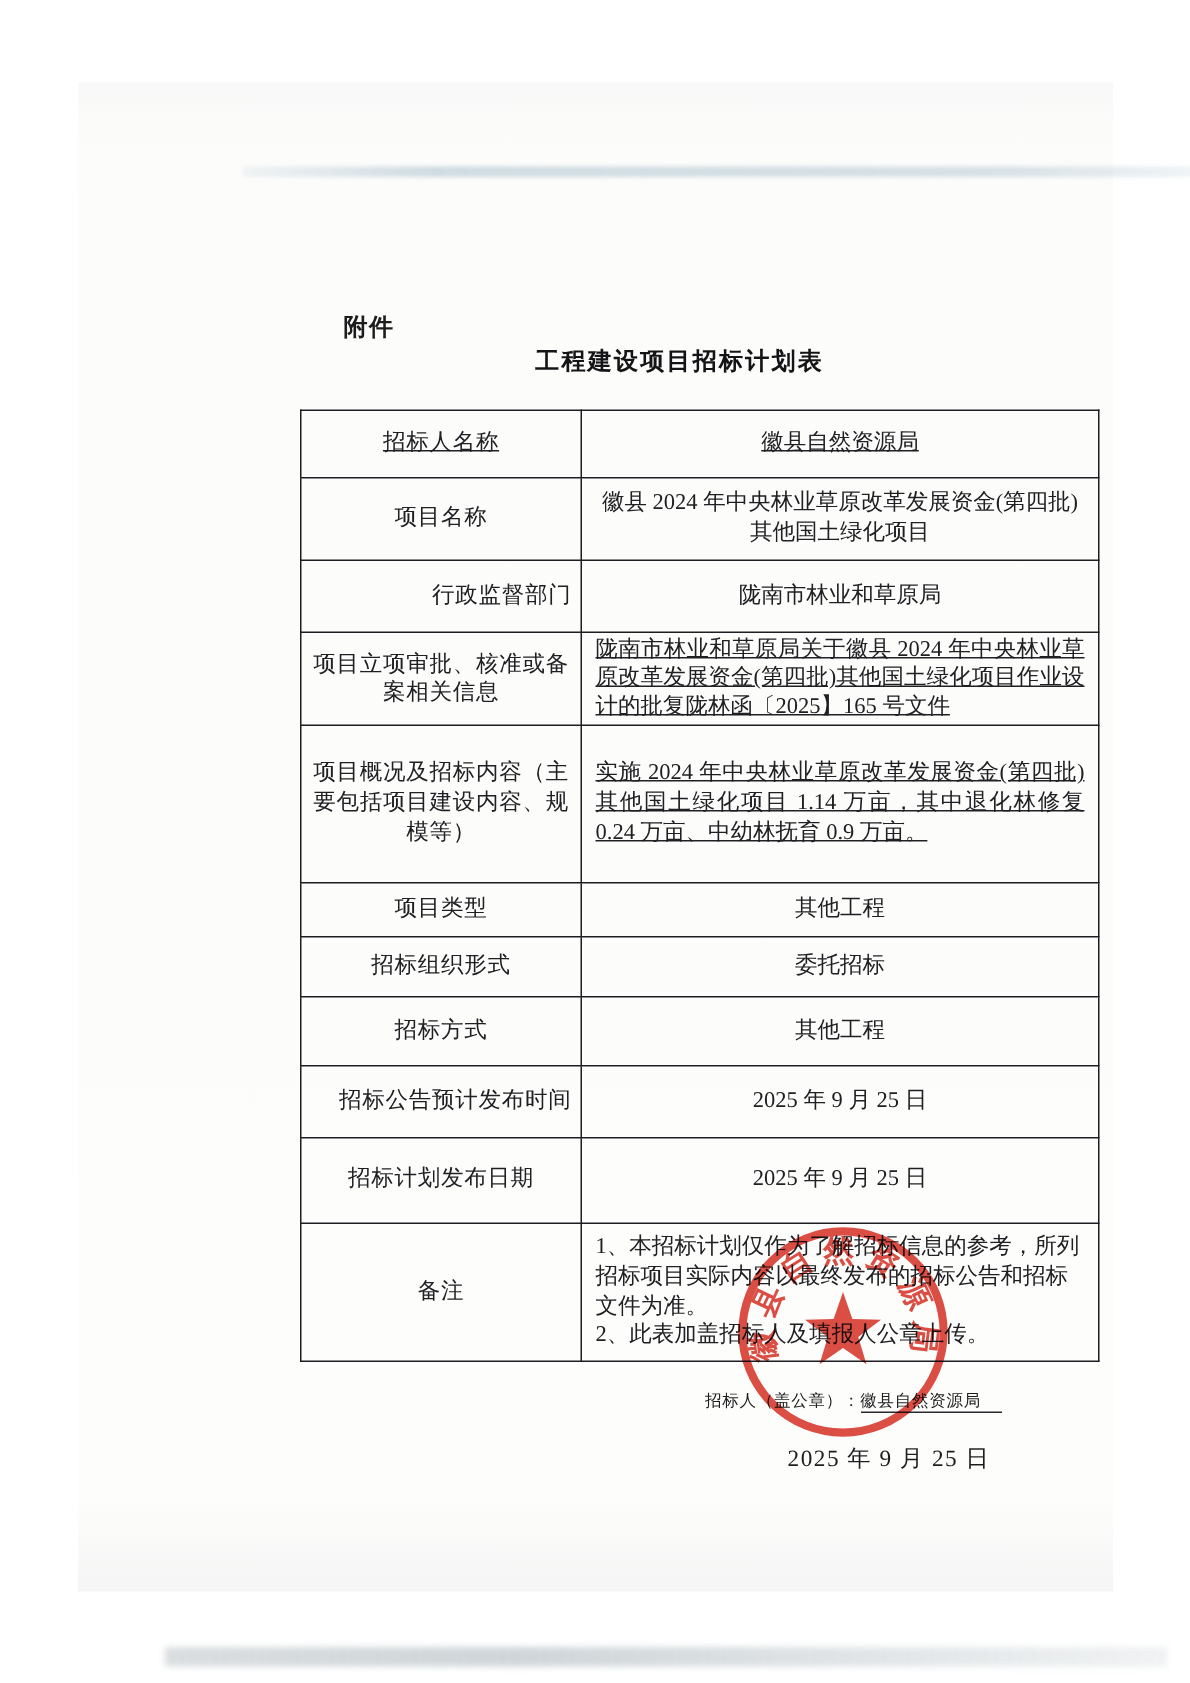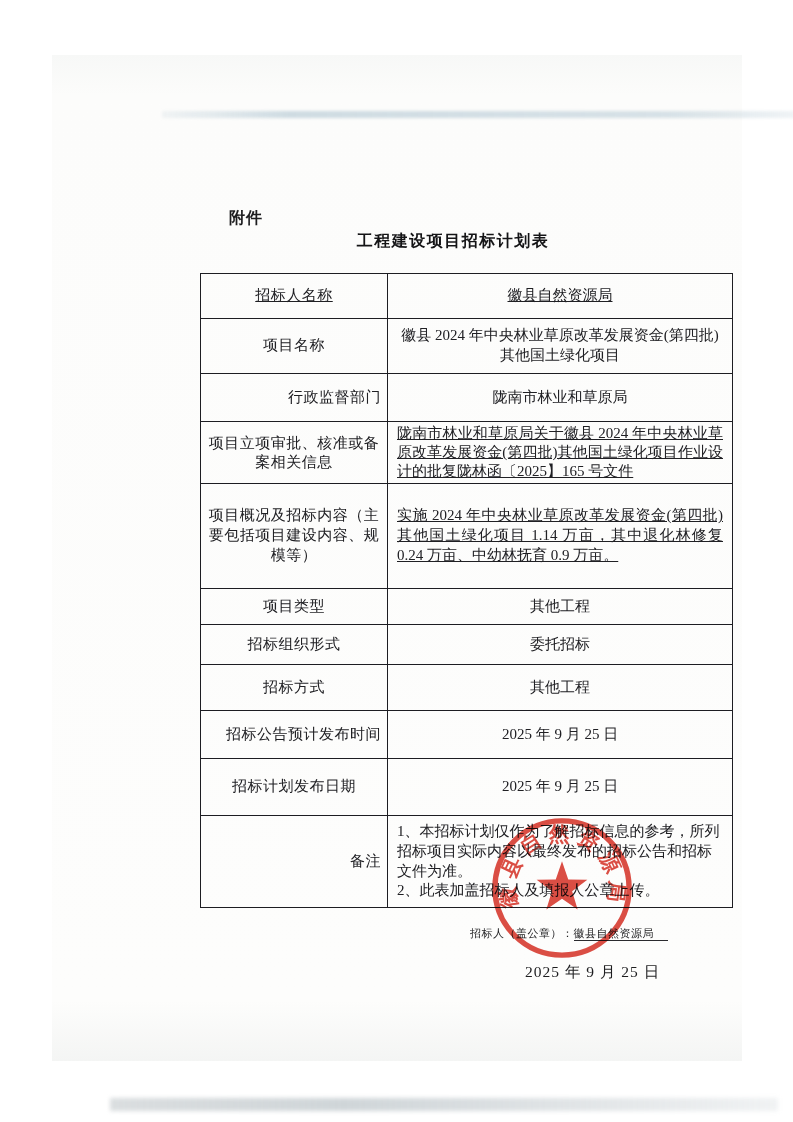--- a/index.html
+++ b/index.html
@@ -75,21 +75,21 @@
   tr.h40  td { height: 40px; text-decoration: underline; }
   tr.h50  td { height: 50px; }
   tr.h43  td { height: 43px; text-align: right; }
   tr.h57  td { height: 57px; line-height: 1.25; }
   tr.h100 td { height: 100px; }
   tr.h31  td { height: 31px; }
   tr.h39  td { height: 39px; }
   tr.h35  td { height: 35px; }
   tr.h41  td { height: 41px; margin-top: 45px; }
   tr.h52  td { height: 52px; }
-  tr.h87  td { height: 87px; text-align: right; }
+  tr.h87  td { height: 87px; }
   .sig-line1 {
     position: absolute;
     left: 418px; top: 871px;
     font-size: 11px;
     letter-spacing: 0.5px;
   }
   .sig-name {
     border-bottom: 1.6px solid #2a2a2e;
     padding-right: 14px;
     padding-bottom: 1px;

